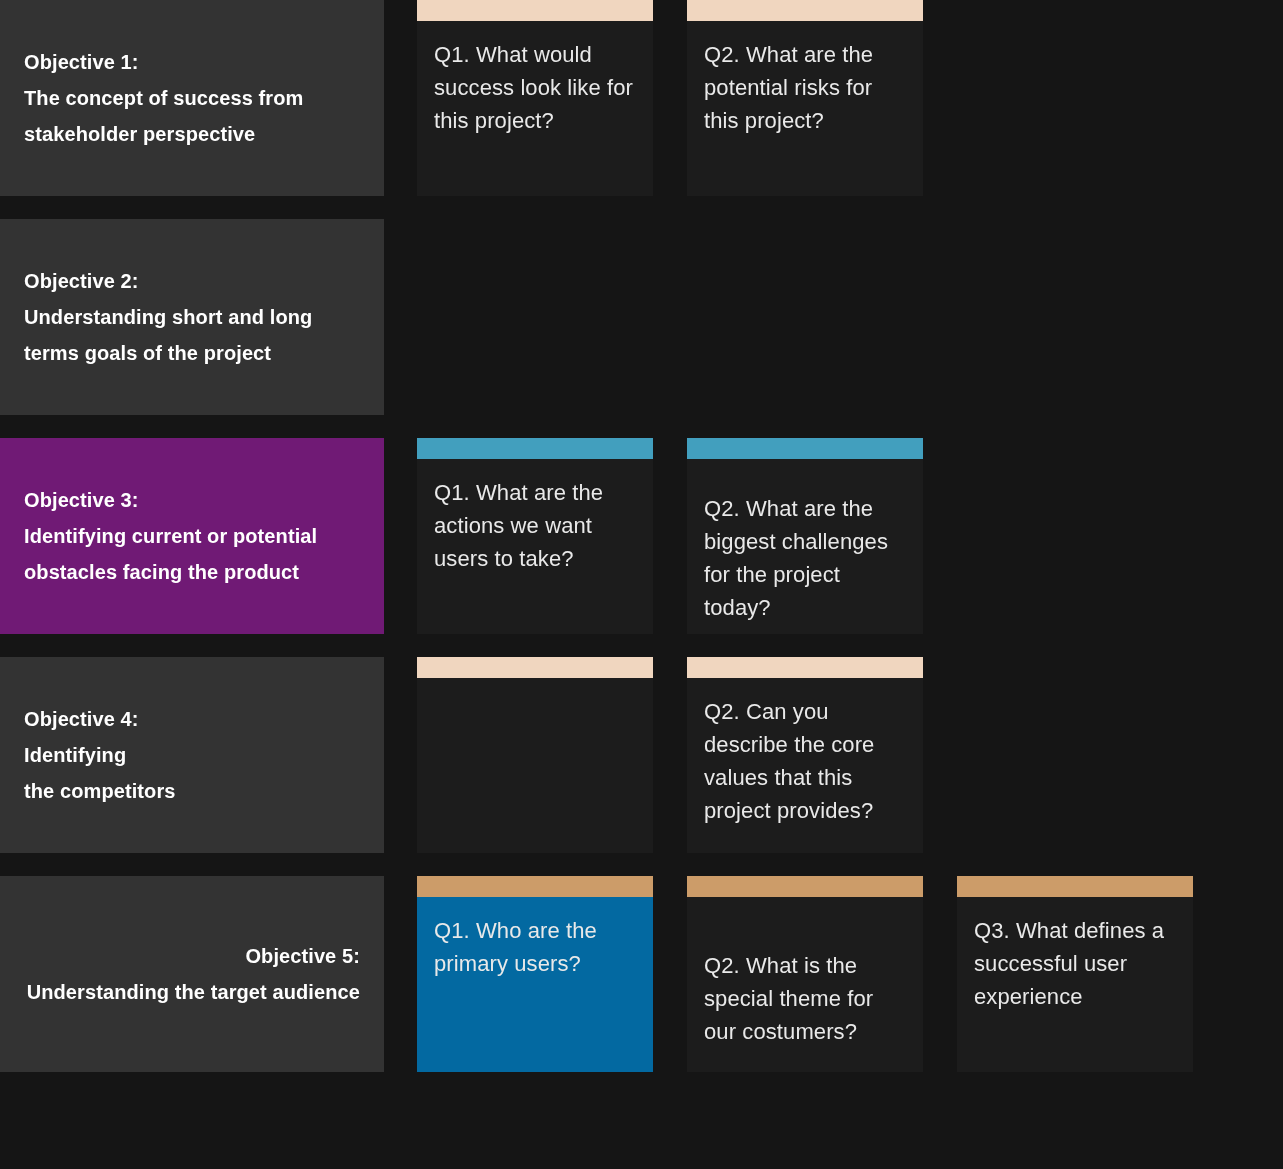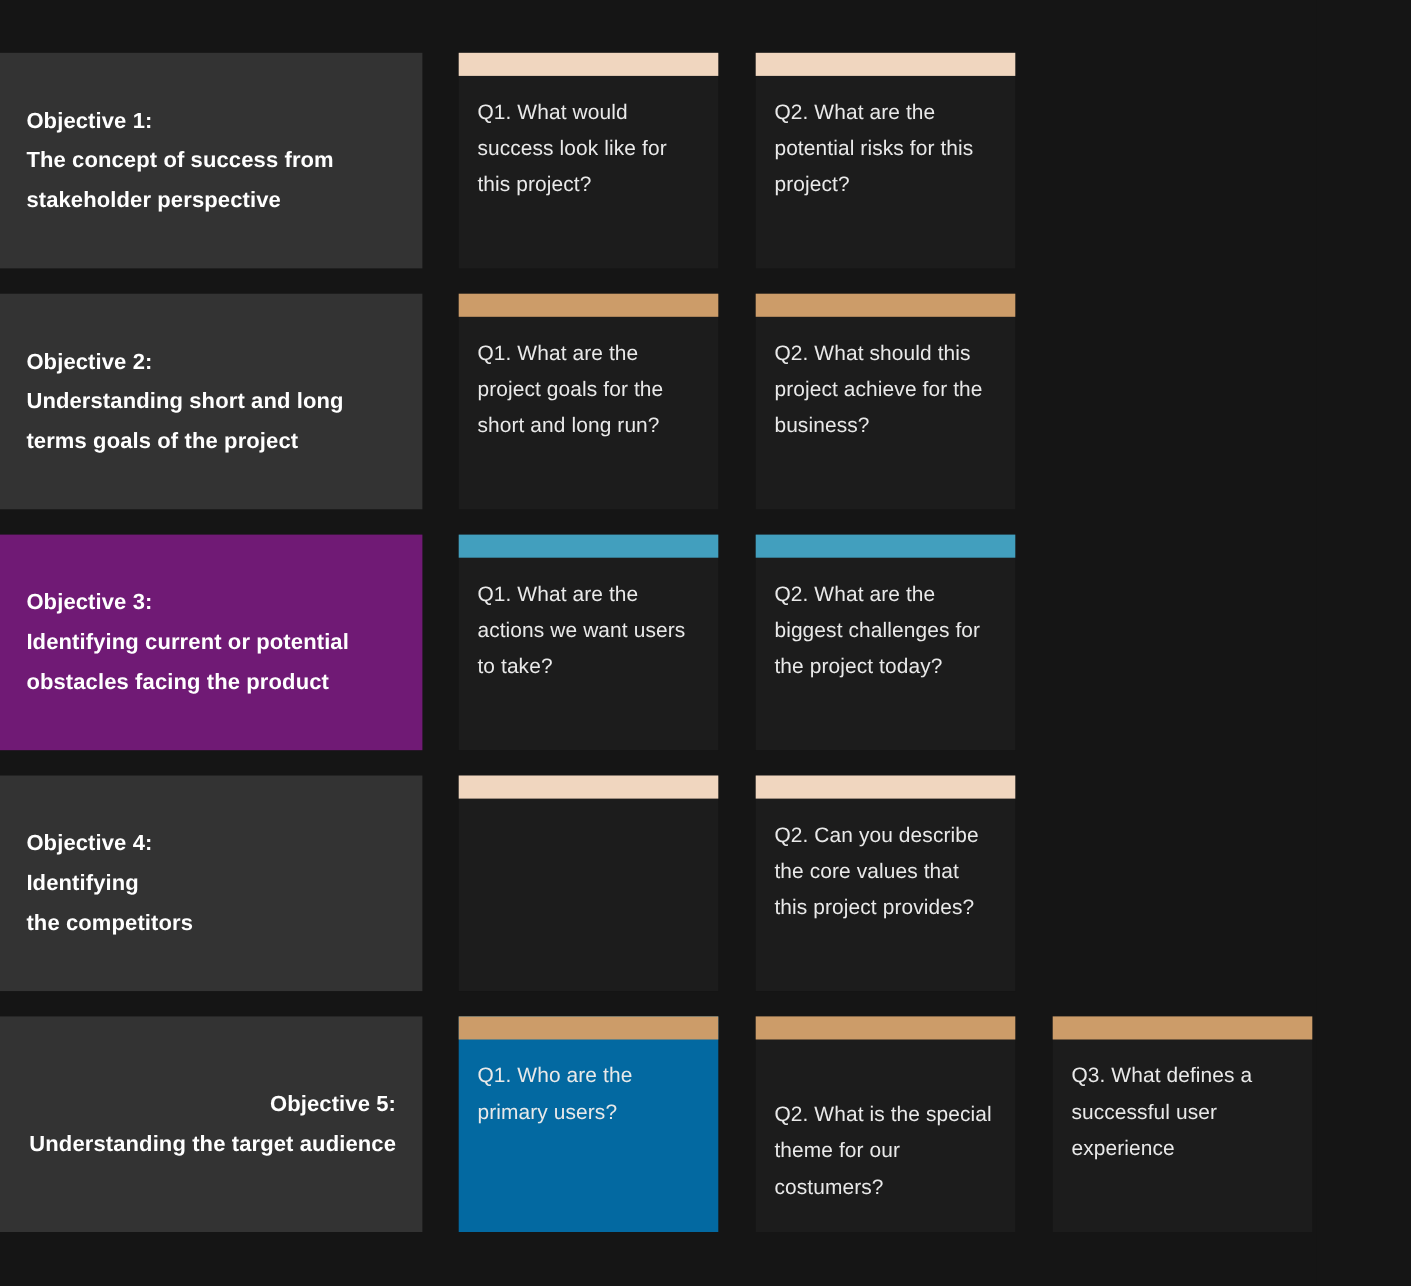--- a/index.html
+++ b/index.html
@@ -10,21 +10,20 @@
     background: #151515;
     font-family: "Liberation Sans", sans-serif;
     overflow: hidden;
   }
 
   #board {
     position: relative;
     width: 1197px;
     height: 1169px;
     background: #151515;
-    padding-top: 48px;
   }
 
   .row {
     position: relative;
     display: flex;
     align-items: flex-start;
     height: 196px;
     margin-bottom: 23px;
   }
 
@@ -69,21 +68,21 @@
     width: 100%;
     flex: 0 0 21px;
   }
 
   .qcard-body {
     padding: 17px 17px 0 17px;
   }
 
   .qcard-text {
     color: #e9e9e9;
-    font-size: 19px;
+    font-size: 22px;
     font-weight: 300;
     line-height: 33px;
     letter-spacing: 0.1px;
   }
 </style>
 </head>
 <body>
 
 <div id="board" style="background: rgb(21, 21, 21);">
     <div class="row">
@@ -104,48 +103,34 @@
             <div class="qcard-text">Q2. What are the potential risks for this project?</div>
           </div>
         </div>
       </div>
     </div>
     <div class="row">
       <div class="objective-panel" style="background: rgb(51, 51, 51);">
         <div class="objective-text">Objective 2:
 Understanding short and long terms goals of the project</div>
       </div>
-      <div class="cards">
-        <div class="qcard" style="background: rgb(28, 28, 28);">
-          <div class="qcard-bar" style="background: rgb(204, 156, 105);"></div>
-          <div class="qcard-body">
-            <div class="qcard-text">Q1. What are the project goals for the short and long run?</div>
-          </div>
-        </div>
-        <div class="qcard" style="background: rgb(28, 28, 28);">
-          <div class="qcard-bar" style="background: rgb(204, 156, 105);"></div>
-          <div class="qcard-body">
-            <div class="qcard-text">Q2. What should this project achieve for the business?</div>
-          </div>
-        </div>
-      </div>
     </div>
     <div class="row">
       <div class="objective-panel" style="background: #701a75;">
         <div class="objective-text">Objective 3:
 Identifying current or potential obstacles facing the product</div>
       </div>
       <div class="cards">
         <div class="qcard" style="background: rgb(28, 28, 28);">
           <div class="qcard-bar" style="background: rgb(66, 159, 190);"></div>
           <div class="qcard-body">
             <div class="qcard-text">Q1. What are the actions we want users to take?</div>
           </div>
         </div>
-        <div class="qcard" style="background: rgb(28, 28, 28);">
+        <div class="qcard" style="background: rgb(28, 28, 28); gap: 16px;">
           <div class="qcard-bar" style="background: rgb(66, 159, 190);"></div>
           <div class="qcard-body">
             <div class="qcard-text">Q2. What are the biggest challenges for the project today?</div>
           </div>
         </div>
       </div>
     </div>
     <div class="row">
       <div class="objective-panel" style="background: rgb(51, 51, 51);">
         <div class="objective-text">Objective 4:

